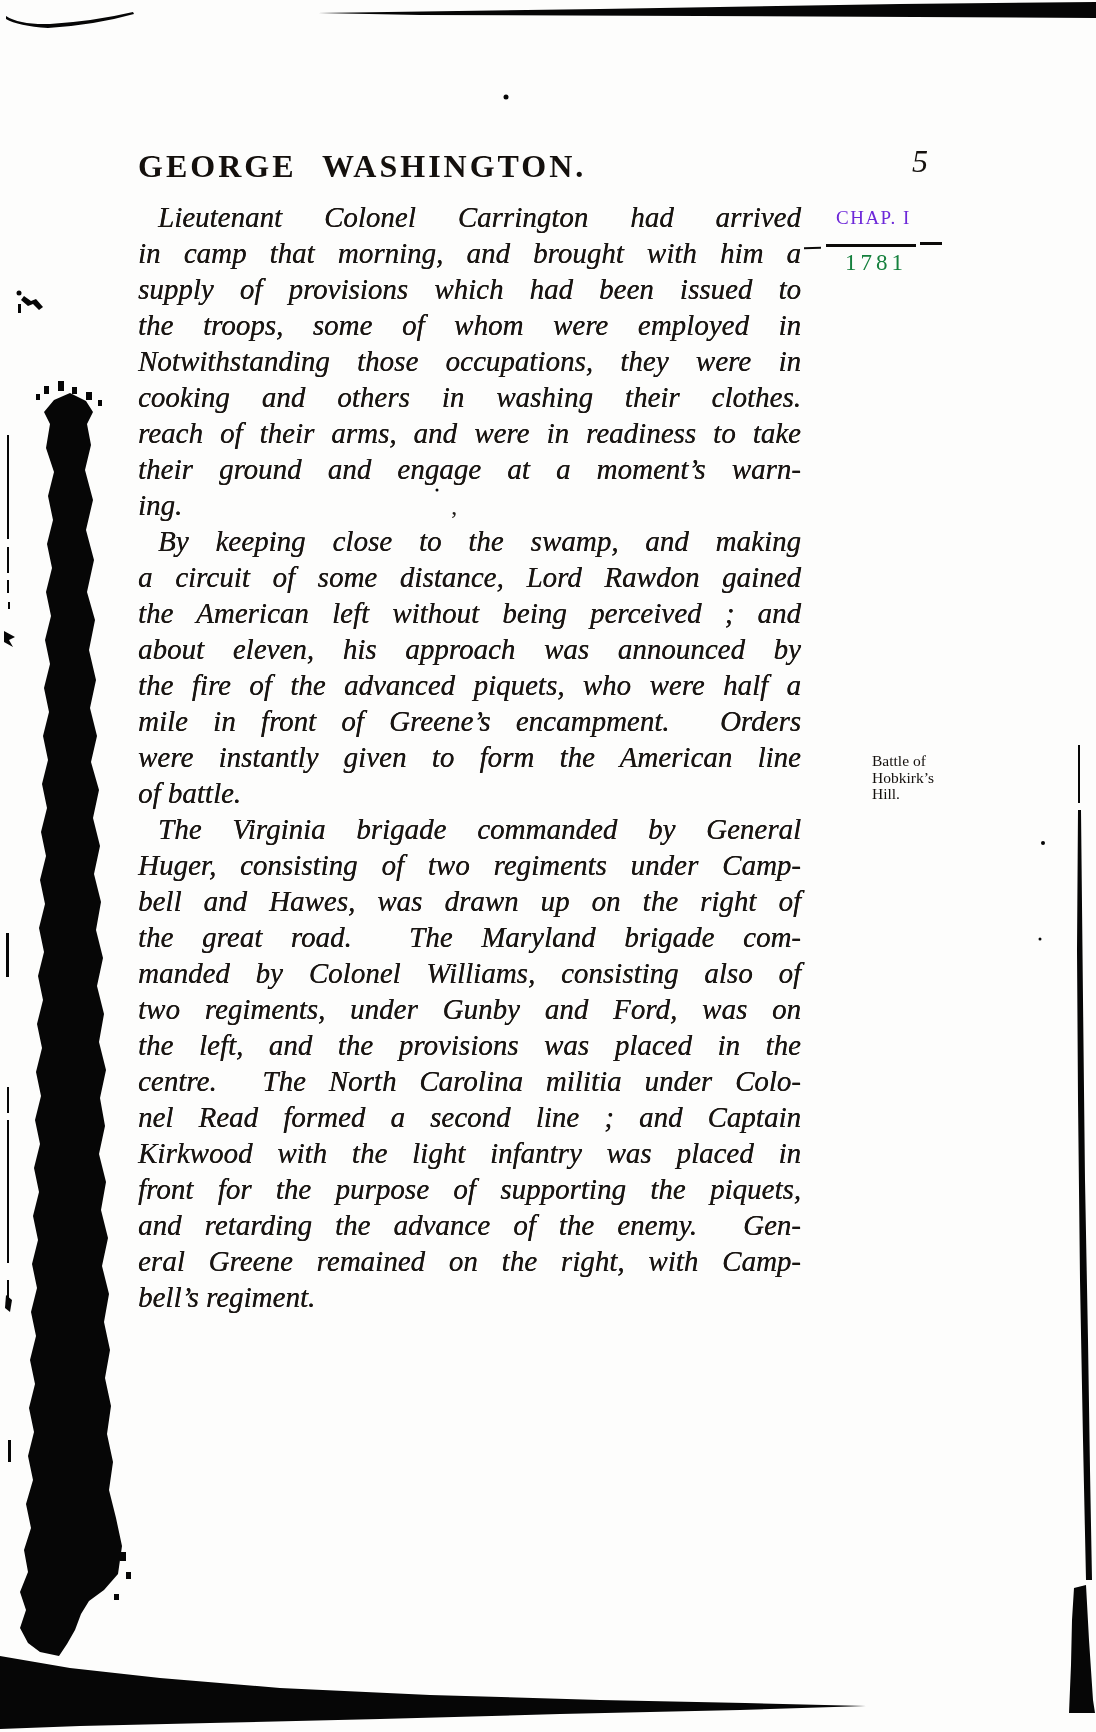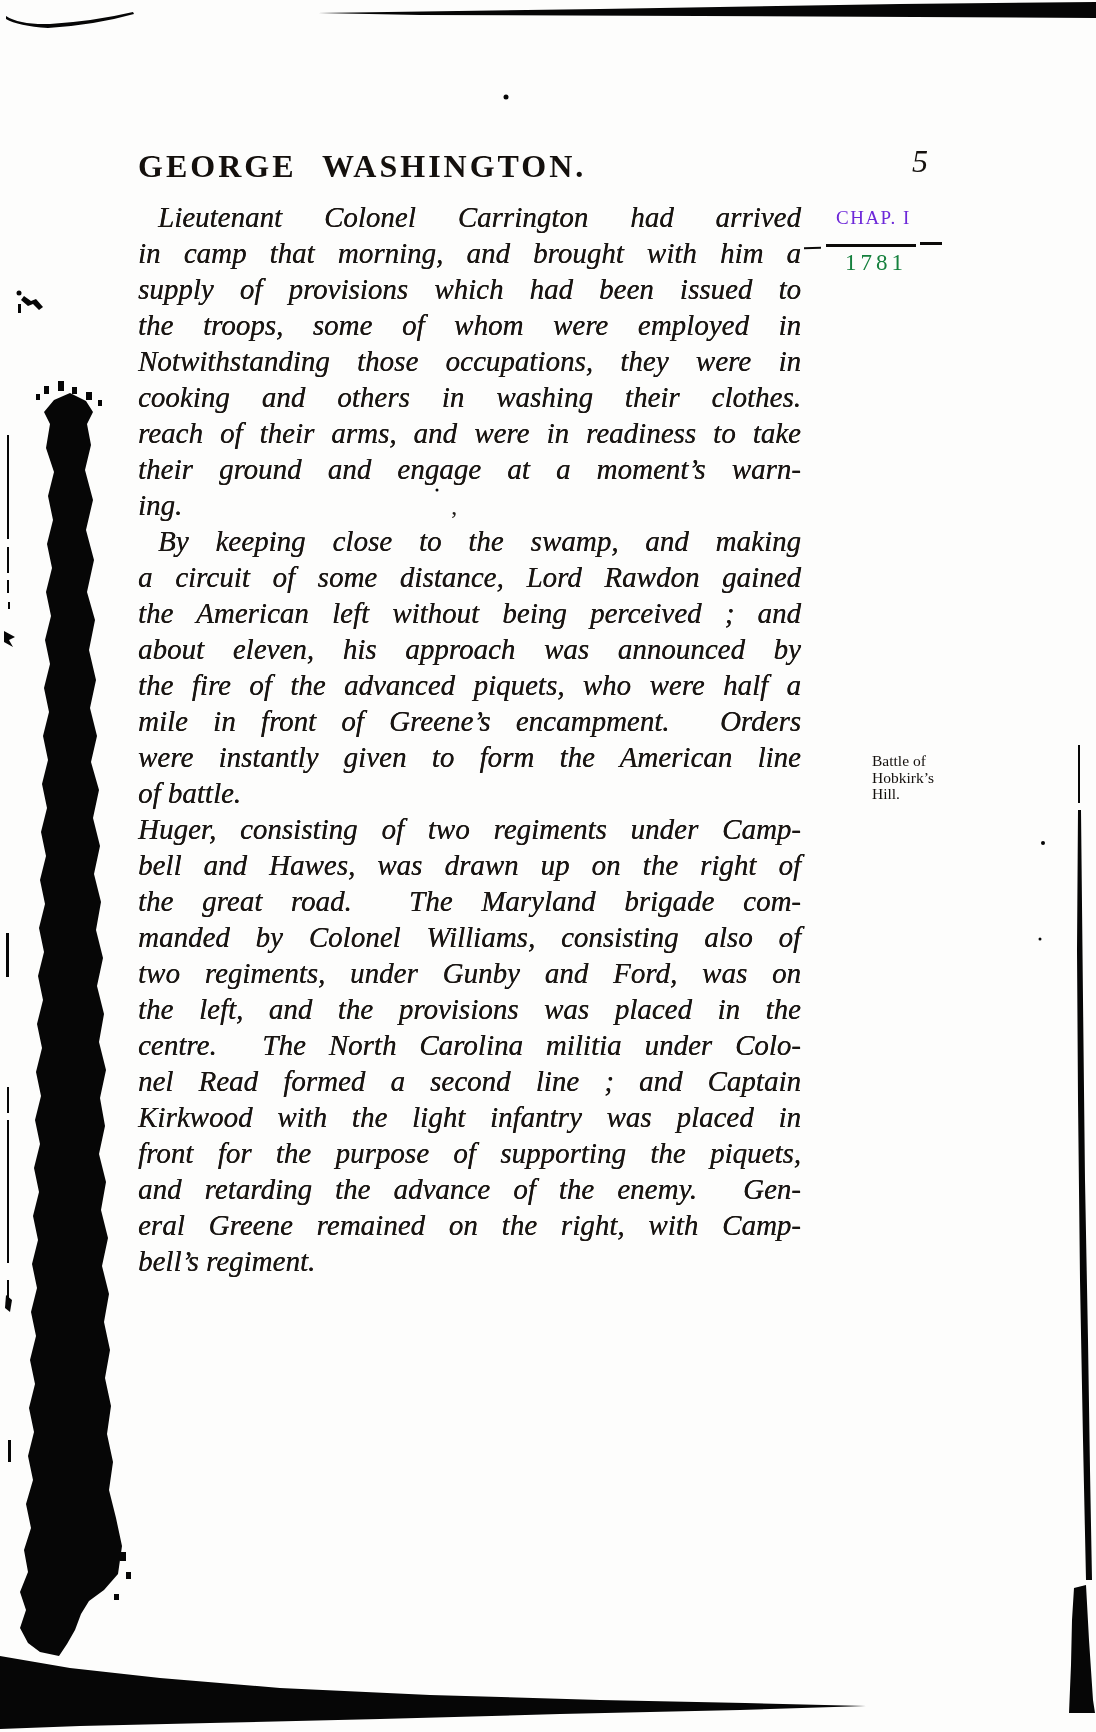--- a/index.html
+++ b/index.html
@@ -93,20 +93,21 @@
       <div class="line">their ground and engage at a moment’s warn-</div>
       <div class="line last">ing.</div>
       <div class="line indent">By keeping close to the swamp, and making</div>
       <div class="line">a circuit of some distance, Lord Rawdon gained</div>
       <div class="line">the American left without being perceived&nbsp;; and</div>
       <div class="line">about eleven, his approach was announced by</div>
       <div class="line">the fire of the advanced piquets, who were half a</div>
       <div class="line">mile in front of Greene’s encampment.&nbsp; Orders</div>
       <div class="line">were instantly given to form the American line</div>
       <div class="line last">of battle.</div>
+      <div class="line indent">The Virginia brigade commanded by General</div>
       <div class="line">Huger, consisting of two regiments under Camp-</div>
       <div class="line">bell and Hawes, was drawn up on the right of</div>
       <div class="line">the great road.&nbsp; The Maryland brigade com-</div>
       <div class="line">manded by Colonel Williams, consisting also of</div>
       <div class="line">two regiments, under Gunby and Ford, was on</div>
       <div class="line">the left, and the provisions was placed in the</div>
       <div class="line">centre.&nbsp; The North Carolina militia under Colo-</div>
       <div class="line">nel Read formed a second line&nbsp;; and Captain</div>
       <div class="line">Kirkwood with the light infantry was placed in</div>
       <div class="line">front for the purpose of supporting the piquets,</div>

